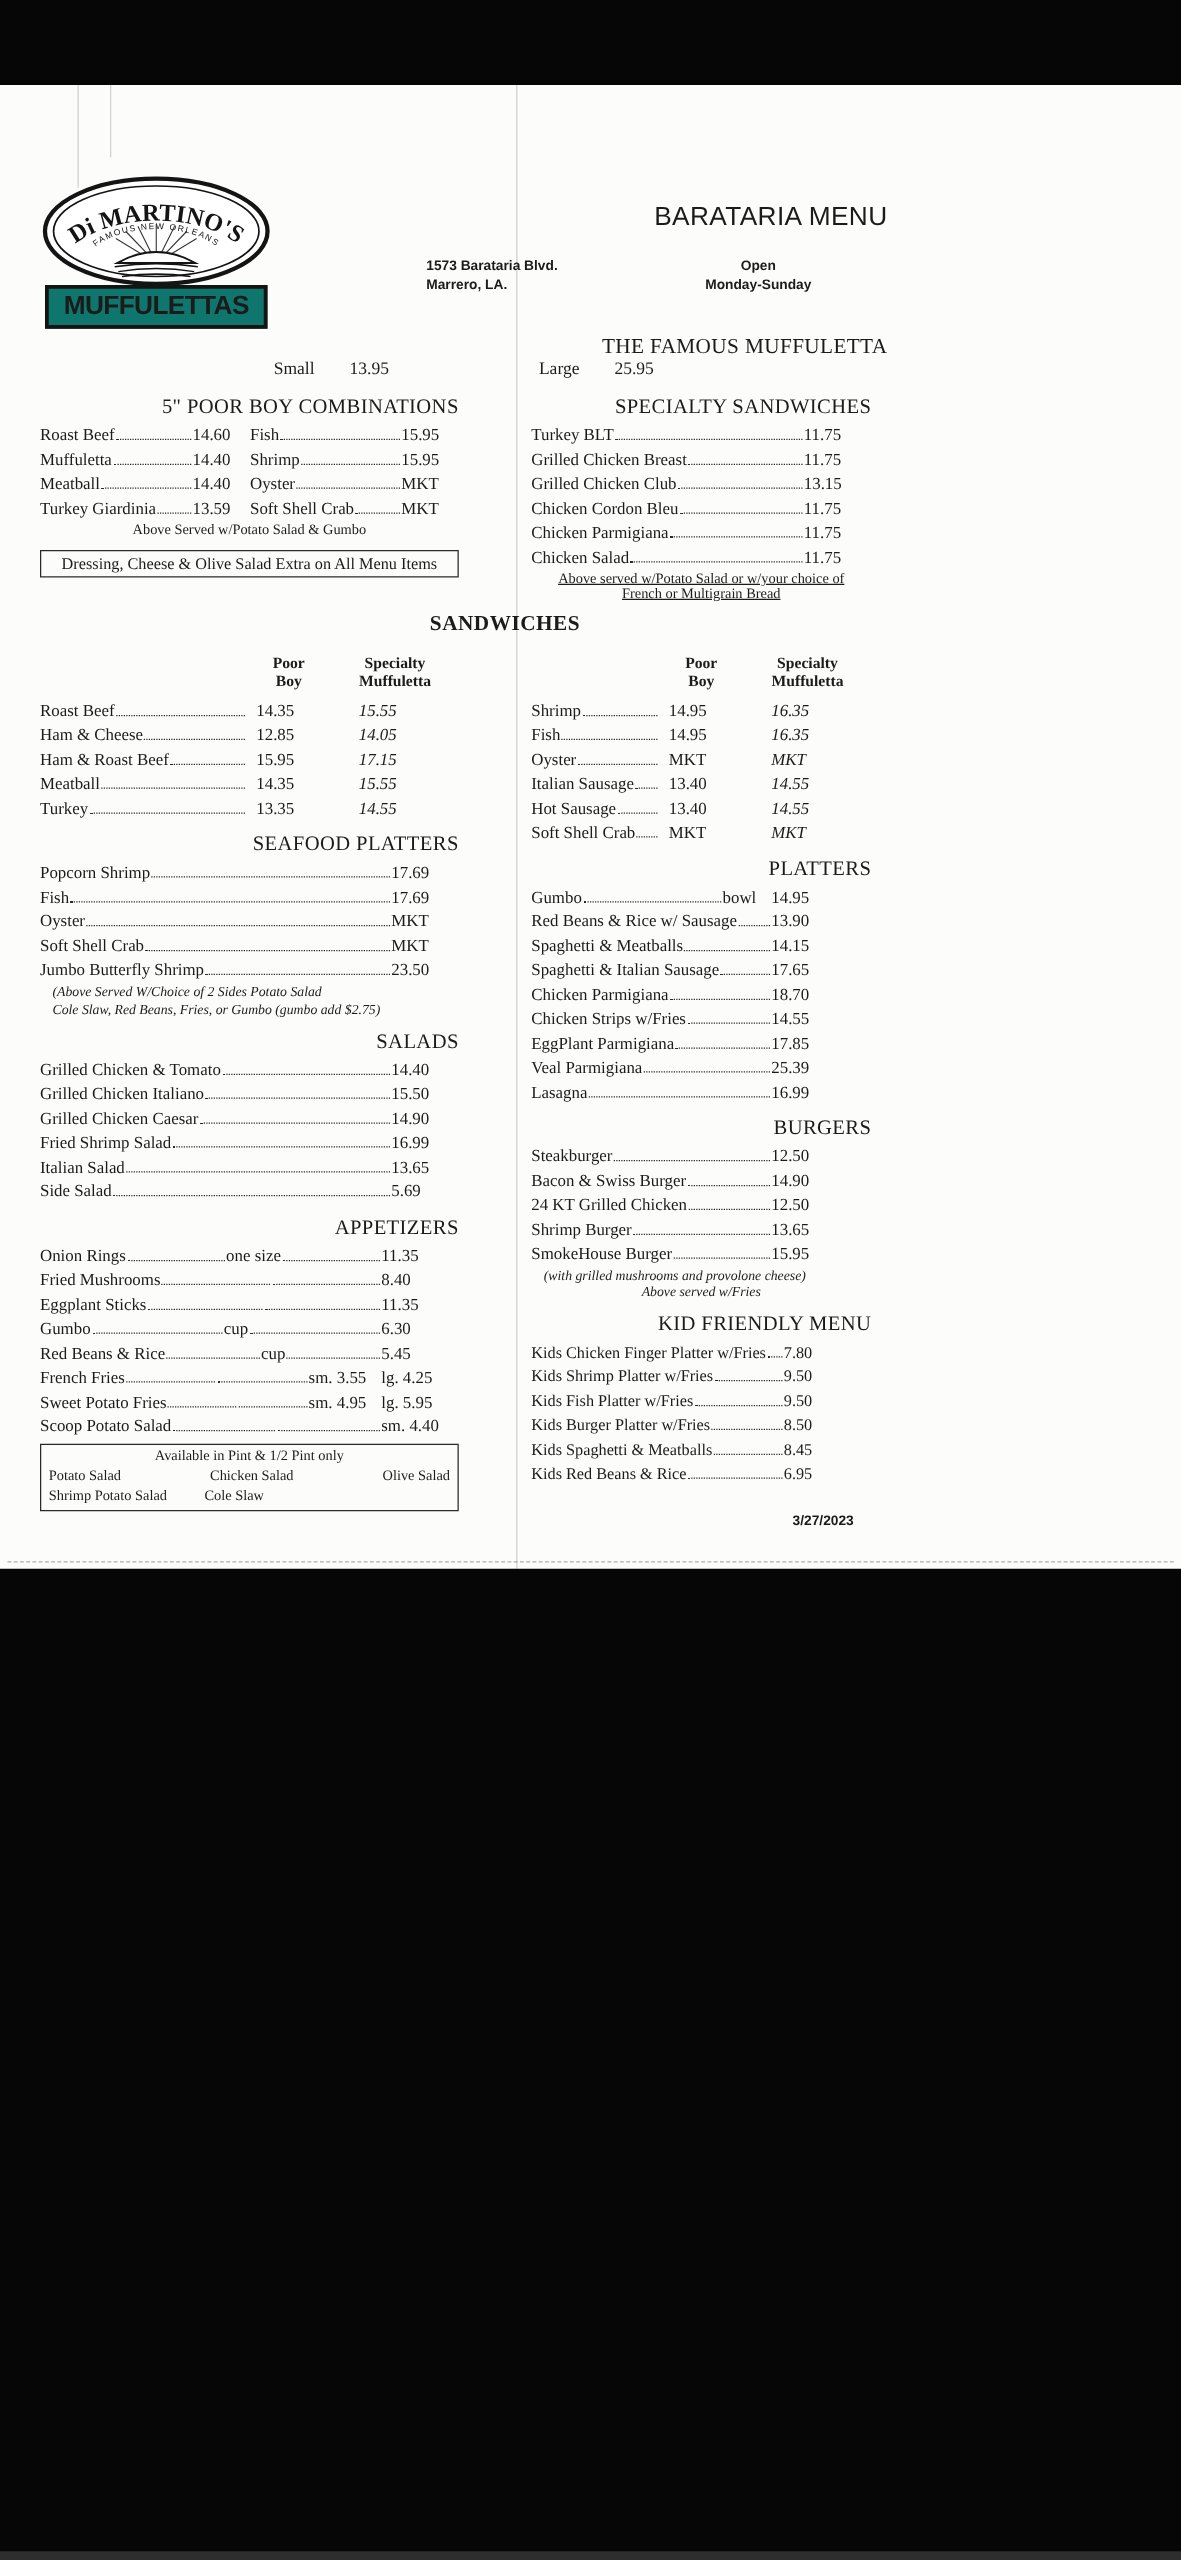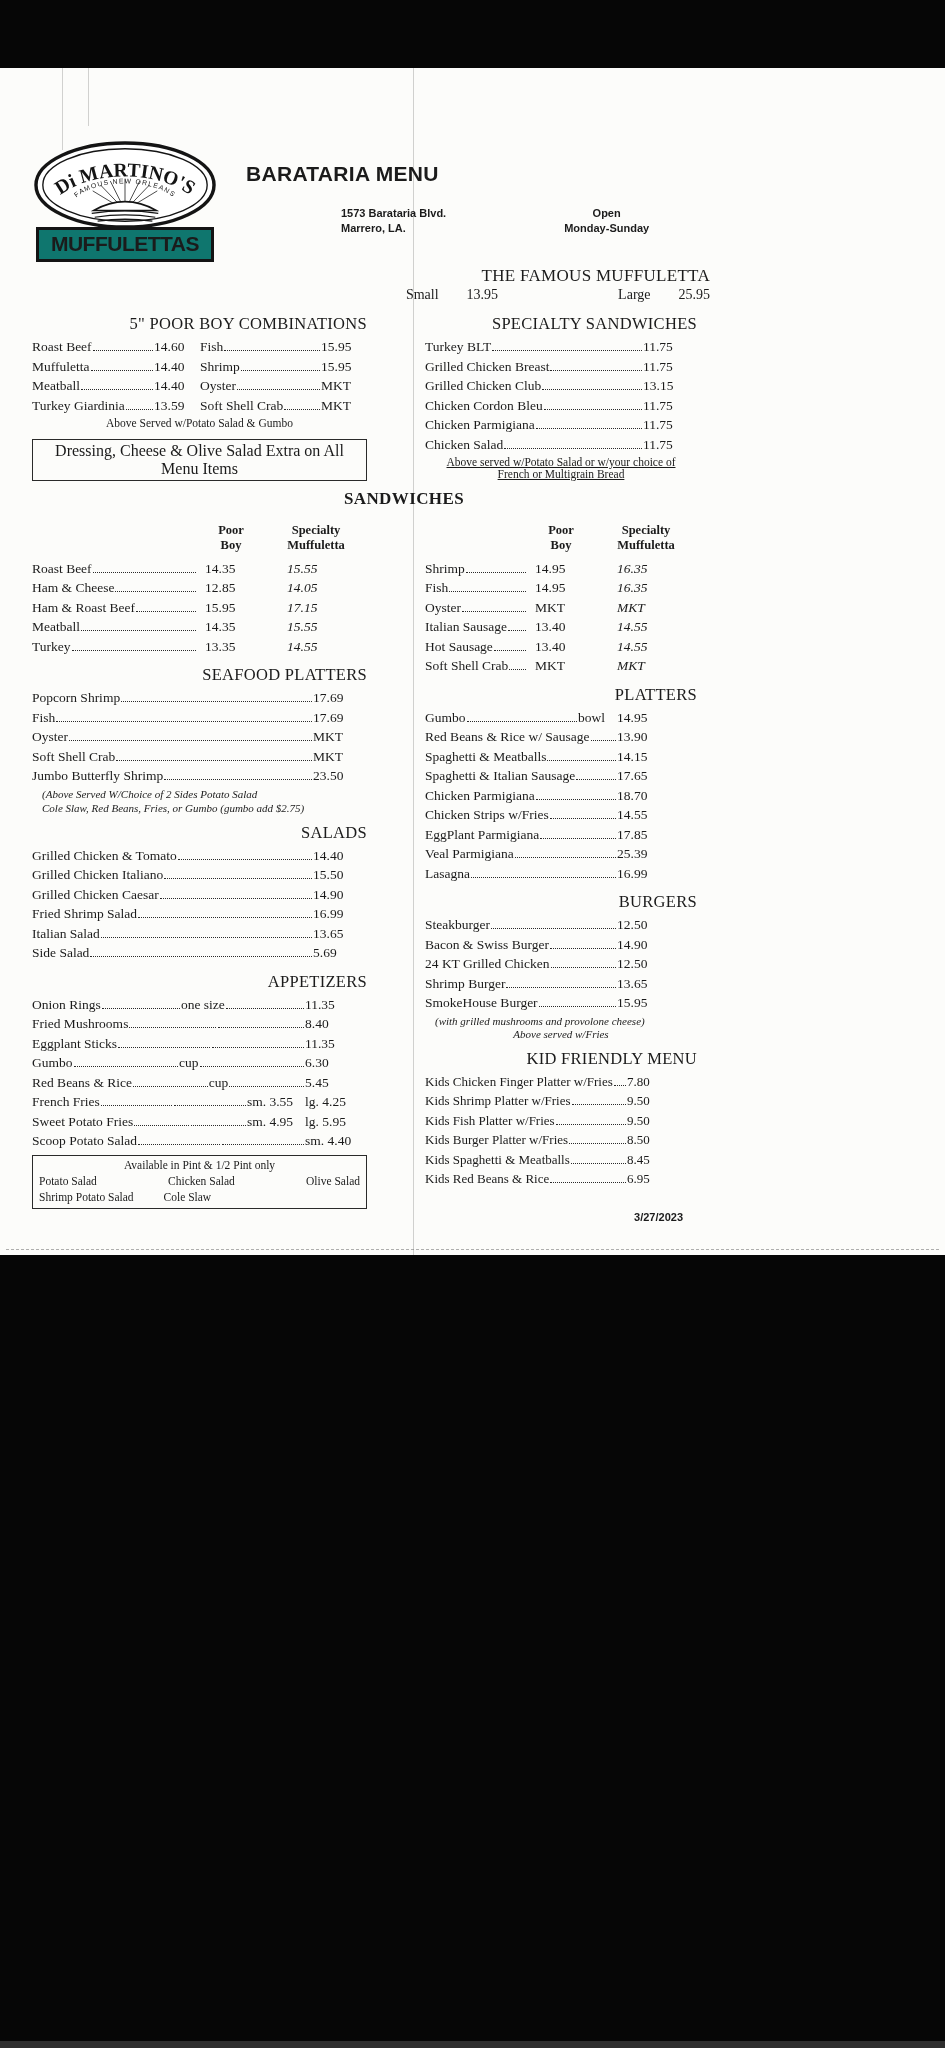--- a/index.html
+++ b/index.html
@@ -15,32 +15,32 @@
   .crease.c2 { left:88px; top:0; height:58px; }
   .content { position:relative; width:710px; padding-left:32px; }
 
   
   .hdr { display:flex; margin-top:72px; }
   .logo { width:186px; }
   .logo-wordmark { border:3px solid #141414; background:#0f766e; width:178px; margin:-7px auto 0; padding:2px 0 3px;
                    text-align:center; font-family:"Liberation Sans", sans-serif; font-weight:bold; font-size:21px;
                    letter-spacing:-.5px; position:relative; }
   .hdr-right { flex:1; padding-left:28px; font-family:"Liberation Sans", sans-serif; }
-  .menu-title { margin-top:22px; text-align:left; font-size:21px; font-weight:bold; letter-spacing:.3px; }
+  .menu-title { margin-top:22px; text-align:right; font-size:21px; font-weight:normal; letter-spacing:.3px; }
   .hdr-info { display:flex; margin-top:20px; font-size:11px; font-weight:bold; line-height:1.4; }
   .addr { margin-left:95px; white-space:pre-line; }
   .open { margin-left:118px; text-align:center; white-space:pre-line; }
 
   .pre { white-space:pre-line;text-decoration:underline; }
 
   
   .sec-h { font-weight:normal; text-align:right; font-size:16.5px; margin:9px 0 3px; letter-spacing:.3px; }
   .famous { text-align:center; margin-top:4px; }
   .famous .sec-h { font-size:17px; margin:0; }
-  .sizes { display:flex; justify-content:flex-end; gap:120px; font-size:14px; margin-top:1px; }
+  .sizes { display:flex; justify-content:center; gap:120px; font-size:14px; margin-top:1px; }
   .size { display:flex; gap:28px; }
   .mid-h { text-align:center; font-weight:bold; font-size:17px; letter-spacing:.4px; margin:8px 0 0; padding-left:66px; }
 
   
   .cols { display:flex; margin-top:2px; }
   .colL { width:335px; }
   .colR { width:272px; margin-left:58px; }
 
   
   .row { display:flex; align-items:baseline; font-size:13.5px; line-height:19.5px; }
@@ -65,21 +65,21 @@
   .tbl-h .spacer { flex:1; }
   .tbl-h .c1 { width:68px; flex-shrink:0; }
   .tbl-h .c2 { width:102px; flex-shrink:0; }
   .trow .pb { width:68px; padding-left:8px; flex-shrink:0; white-space:nowrap; }
   .trow .sm { width:102px; padding-left:22px; flex-shrink:0; white-space:nowrap;font-style:italic; }
 
   
   .note { text-align:center; font-size:11.5px; margin-top:2px; }
   .noteI { font-style:italic; font-size:11px; margin:2px 0 0 10px; }
   .noteC { font-style:italic; font-size:11px; text-align:center; margin-top:1px; }
-  .boxnote { border:1.5px solid #2a2a2a; font-size:16px; text-align:center; padding:2px 15px; margin-top:10px; }
+  .boxnote { border:1.5px solid #2a2a2a; font-size:13px; text-align:center; padding:2px 15px; margin-top:10px; }
   .pintbox { border:1.5px solid #2a2a2a; font-size:11.5px; padding:1px 6px 3px; margin-top:4px; line-height:1.4; }
   .pint-title { text-align:center; }
   .pint-r1 { display:flex; justify-content:space-between; }
   .pint-r2 { display:flex; gap:30px; }
 
   .date { text-align:right; padding-right:14px; font-family:"Liberation Sans", sans-serif; font-weight:bold; font-size:11px; margin-top:22px; }
 </style>
 </head>
 <body>
 

